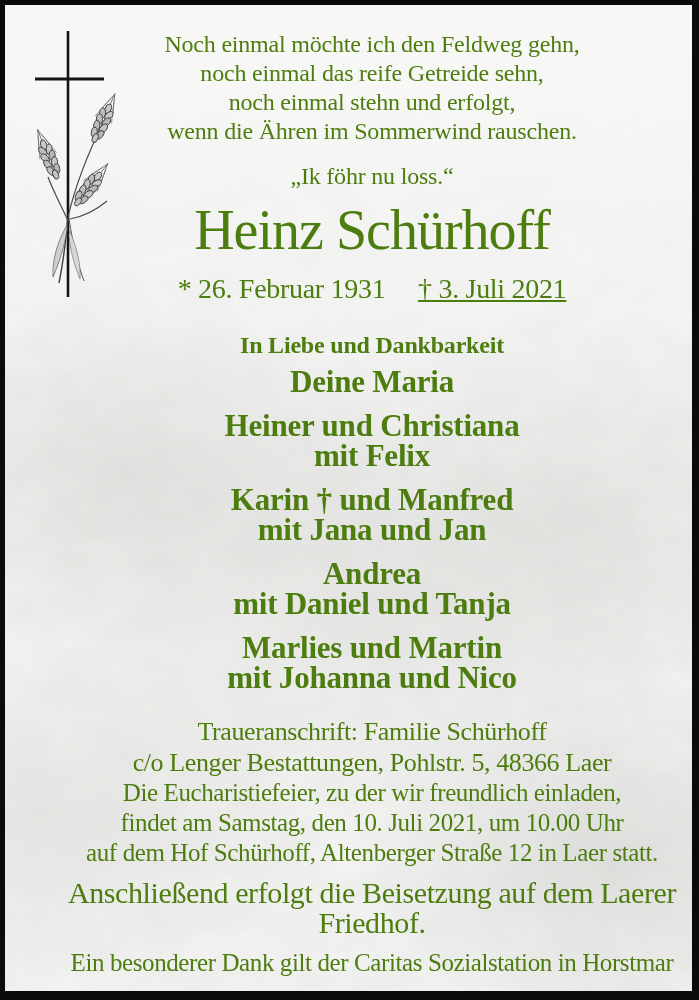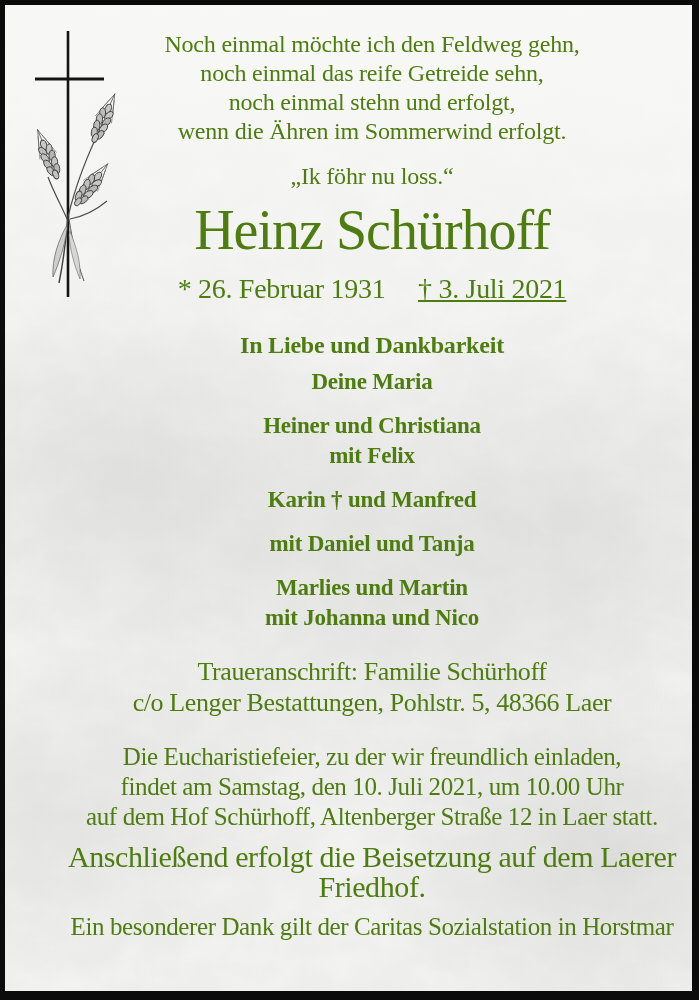--- a/index.html
+++ b/index.html
@@ -86,35 +86,34 @@
   }
   .dates .death { margin-left: 26px; text-decoration: underline; }
   .dedication {
     margin-top: 27px;
     font-size: 24px;
     font-weight: bold;
     letter-spacing: -0.2px;
   }
   .mourner-group {
     margin-top: 14px;
-    font-size: 23px;
+    font-size: 31px;
     font-weight: bold;
     line-height: 30px;
     letter-spacing: -0.2px;
   }
   .mourner-group.first { margin-top: 8px; }
   .address {
     margin-top: 23px;
     font-size: 26px;
     line-height: 31px;
     letter-spacing: -0.4px;
     text-align: center;
   }
   .service {
-    margin-top: 24px;
     font-size: 25px;
     line-height: 30px;
     letter-spacing: -0.4px;
   }
   .burial {
     margin-top: 10px;
     font-size: 30px;
     line-height: 30px;
     letter-spacing: -0.4px;
   }
@@ -182,21 +181,21 @@
     <use href="#ear" transform="translate(20,118) rotate(-22)"></use>
     <use href="#ear" transform="translate(76,150) rotate(38)"></use>
   </svg>
 
   <div class="content">
 
     <div class="poem">
       <div>Noch einmal möchte ich den Feldweg gehn,</div>
       <div>noch einmal das reife Getreide sehn,</div>
       <div>noch einmal stehn und erfolgt,</div>
-      <div>wenn die Ähren im Sommerwind erfolgt.</div>
+      <div>wenn die Ähren im Sommerwind rauschen.</div>
     </div>
 
     <div class="quote">„Ik föhr nu loss.“</div>
 
     <div class="name">Heinz Schürhoff</div>
 
     <div class="dates">
       <span class="birth">* 26. Februar 1931</span>
       <span class="death">† 3. Juli 2021</span>
     </div>
@@ -205,22 +204,24 @@
 
     <div class="mourner-group first">
       <div>Deine Maria</div>
     </div>
     <div class="mourner-group">
       <div>Heiner und Christiana</div>
       <div>mit Felix</div>
     </div>
     <div class="mourner-group">
       <div>Karin † und Manfred</div>
-    </div>
-    <div class="mourner-group">
+      <div>mit Jana und Jan</div>
+    </div>
+    <div class="mourner-group">
+      <div>Andrea</div>
       <div>mit Daniel und Tanja</div>
     </div>
     <div class="mourner-group">
       <div>Marlies und Martin</div>
       <div>mit Johanna und Nico</div>
     </div>
 
     <div class="address">
       <div>Traueranschrift: Familie Schürhoff</div>
       <div>c/o Lenger Bestattungen, Pohlstr. 5, 48366 Laer</div>

